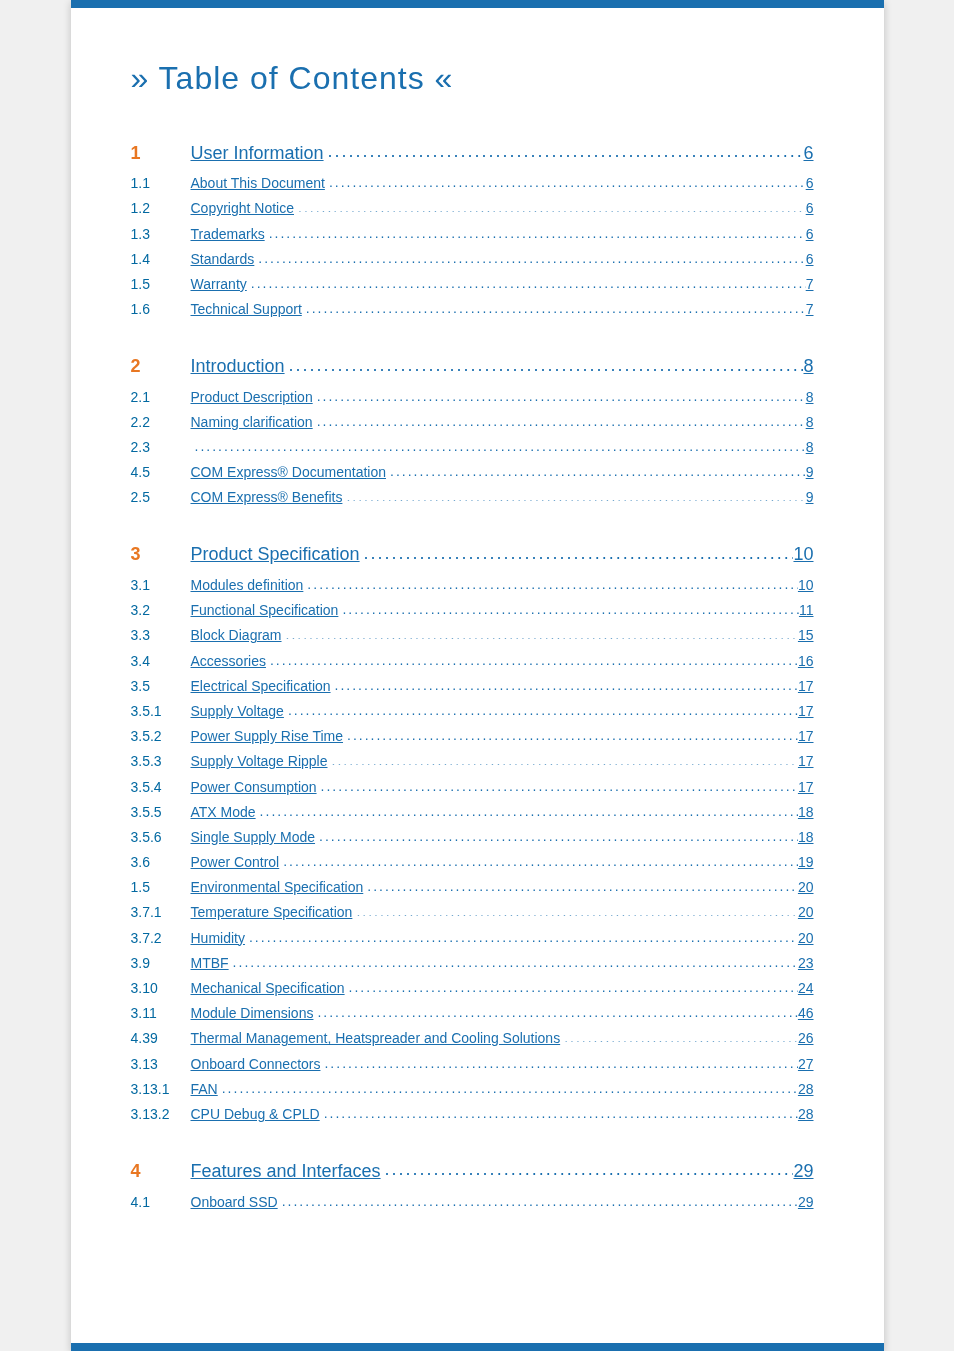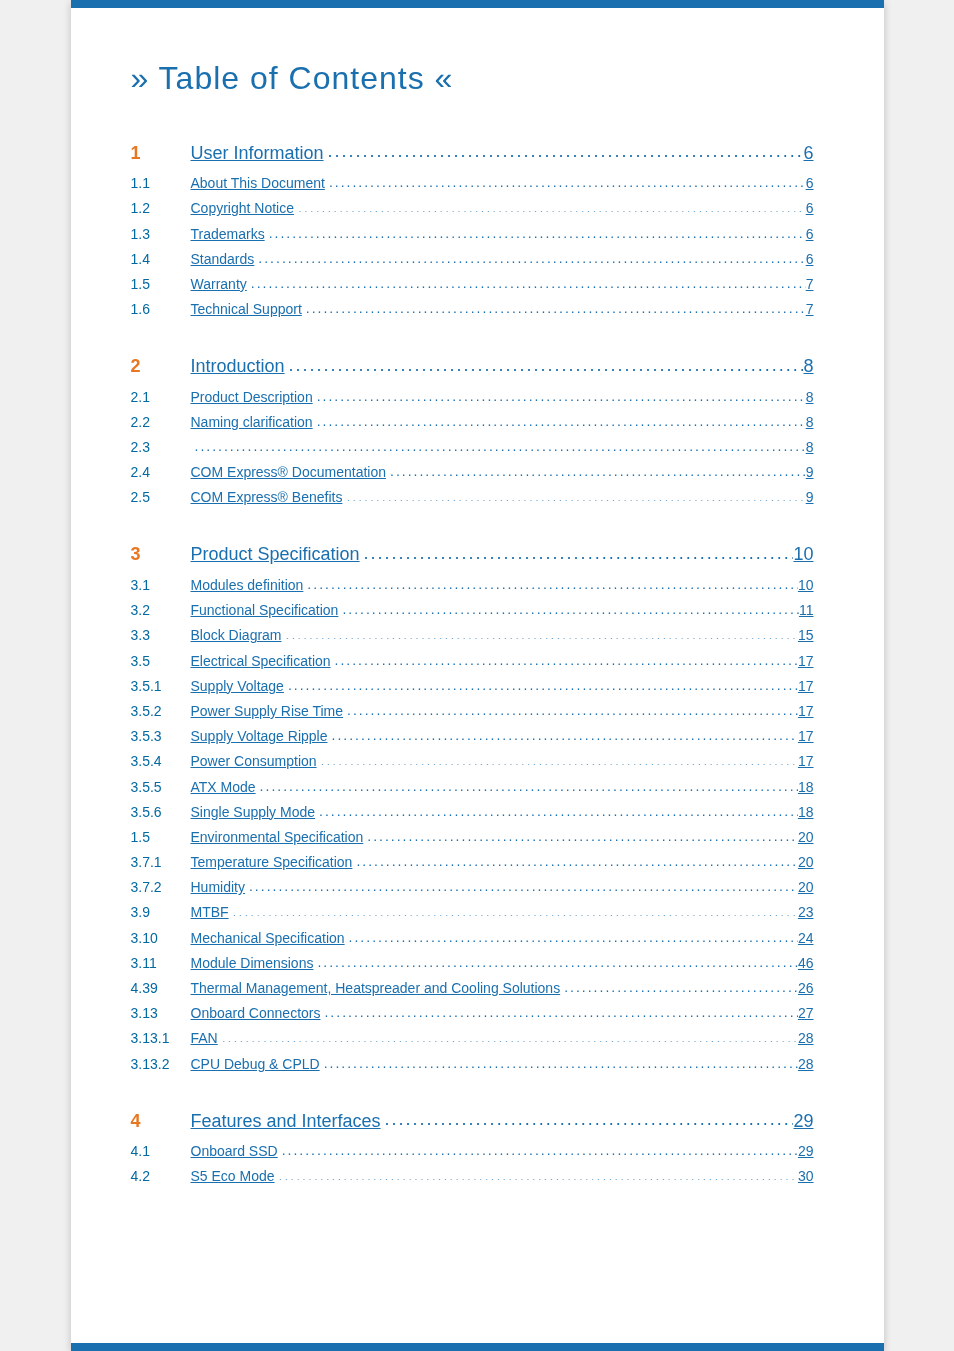--- a/index.html
+++ b/index.html
@@ -223,21 +223,21 @@
           </span>
         </div>
         <div class="toc-row">
           <span class="section-num">2.3</span>
           <span class="section-link">
             <span class="dots-fill"></span>
             <span class="page-num">8</span>
           </span>
         </div>
         <div class="toc-row">
-          <span class="section-num">2.4</span>
+          <span class="section-num">4.5</span>
           <span class="section-link">
             <span class="link-text">COM Express® Documentation</span>
             <span class="dots-fill"></span>
             <span class="page-num">9</span>
           </span>
         </div>
         <div class="toc-row">
           <span class="section-num">2.5</span>
           <span class="section-link">
             <span class="link-text">COM Express® Benefits</span>
@@ -272,20 +272,28 @@
         </div>
         <div class="toc-row">
           <span class="section-num">3.3</span>
           <span class="section-link">
             <span class="link-text">Block Diagram</span>
             <span class="dots-fill"></span>
             <span class="page-num">15</span>
           </span>
         </div>
         <div class="toc-row">
+          <span class="section-num">3.4</span>
+          <span class="section-link">
+            <span class="link-text">Accessories</span>
+            <span class="dots-fill"></span>
+            <span class="page-num">16</span>
+          </span>
+        </div>
+        <div class="toc-row">
           <span class="section-num">3.5</span>
           <span class="section-link">
             <span class="link-text">Electrical Specification</span>
             <span class="dots-fill"></span>
             <span class="page-num">17</span>
           </span>
         </div>
         <div class="toc-row">
           <span class="section-num">3.5.1</span>
           <span class="section-link">
@@ -325,20 +333,28 @@
             <span class="dots-fill"></span>
             <span class="page-num">18</span>
           </span>
         </div>
         <div class="toc-row">
           <span class="section-num">3.5.6</span>
           <span class="section-link">
             <span class="link-text">Single Supply Mode</span>
             <span class="dots-fill"></span>
             <span class="page-num">18</span>
+          </span>
+        </div>
+        <div class="toc-row">
+          <span class="section-num">3.6</span>
+          <span class="section-link">
+            <span class="link-text">Power Control</span>
+            <span class="dots-fill"></span>
+            <span class="page-num">19</span>
           </span>
         </div>
         <div class="toc-row">
           <span class="section-num">1.5</span>
           <span class="section-link">
             <span class="link-text">Environmental Specification</span>
             <span class="dots-fill"></span>
             <span class="page-num">20</span>
           </span>
         </div>
@@ -422,28 +438,20 @@
             <span class="dots-fill level1"></span>
             <span class="page-num">29</span>
           </span>
         </div>
         <div class="toc-row">
           <span class="section-num">4.1</span>
           <span class="section-link">
             <span class="link-text">Onboard SSD</span>
             <span class="dots-fill"></span>
             <span class="page-num">29</span>
-          </span>
-        </div>
-        <div class="toc-row">
-          <span class="section-num">4.2</span>
-          <span class="section-link">
-            <span class="link-text">S5 Eco Mode</span>
-            <span class="dots-fill"></span>
-            <span class="page-num">30</span>
           </span>
         </div>
       </div>
   </div>
 
   <div class="footer-brand">www.kontron.com</div>
   <div class="bottom-bar"></div>
 </div>
 
 </body></html>

